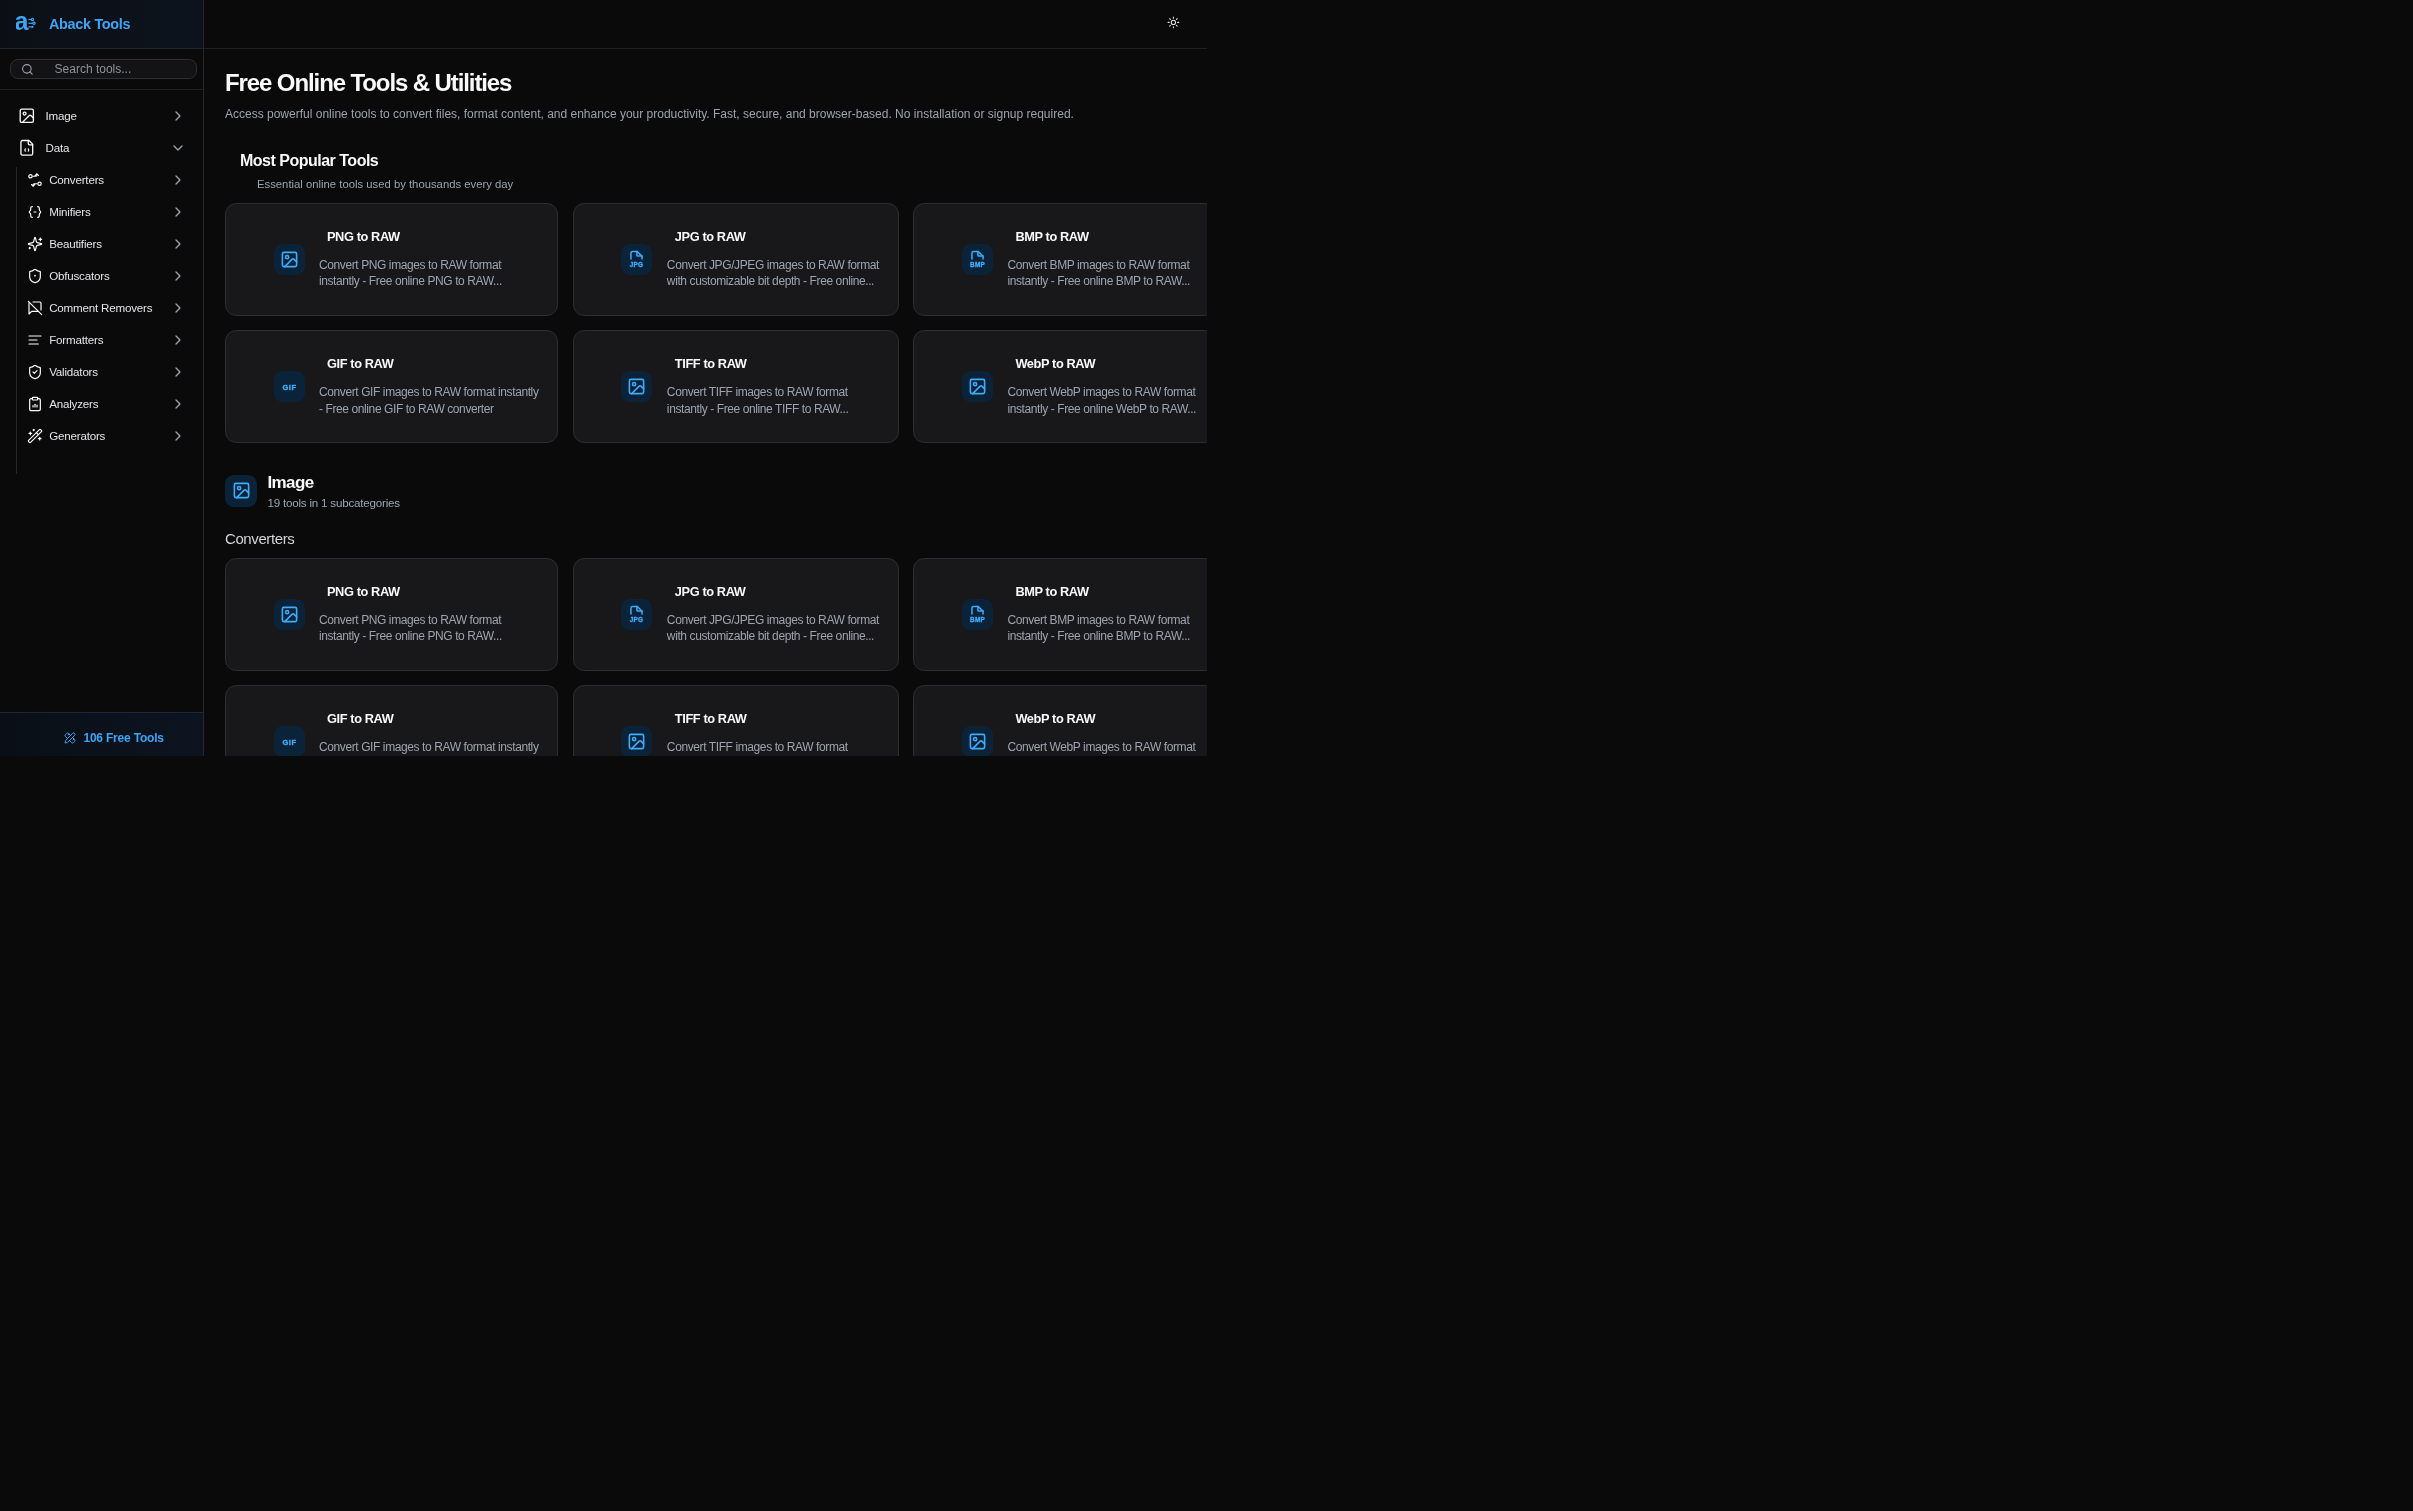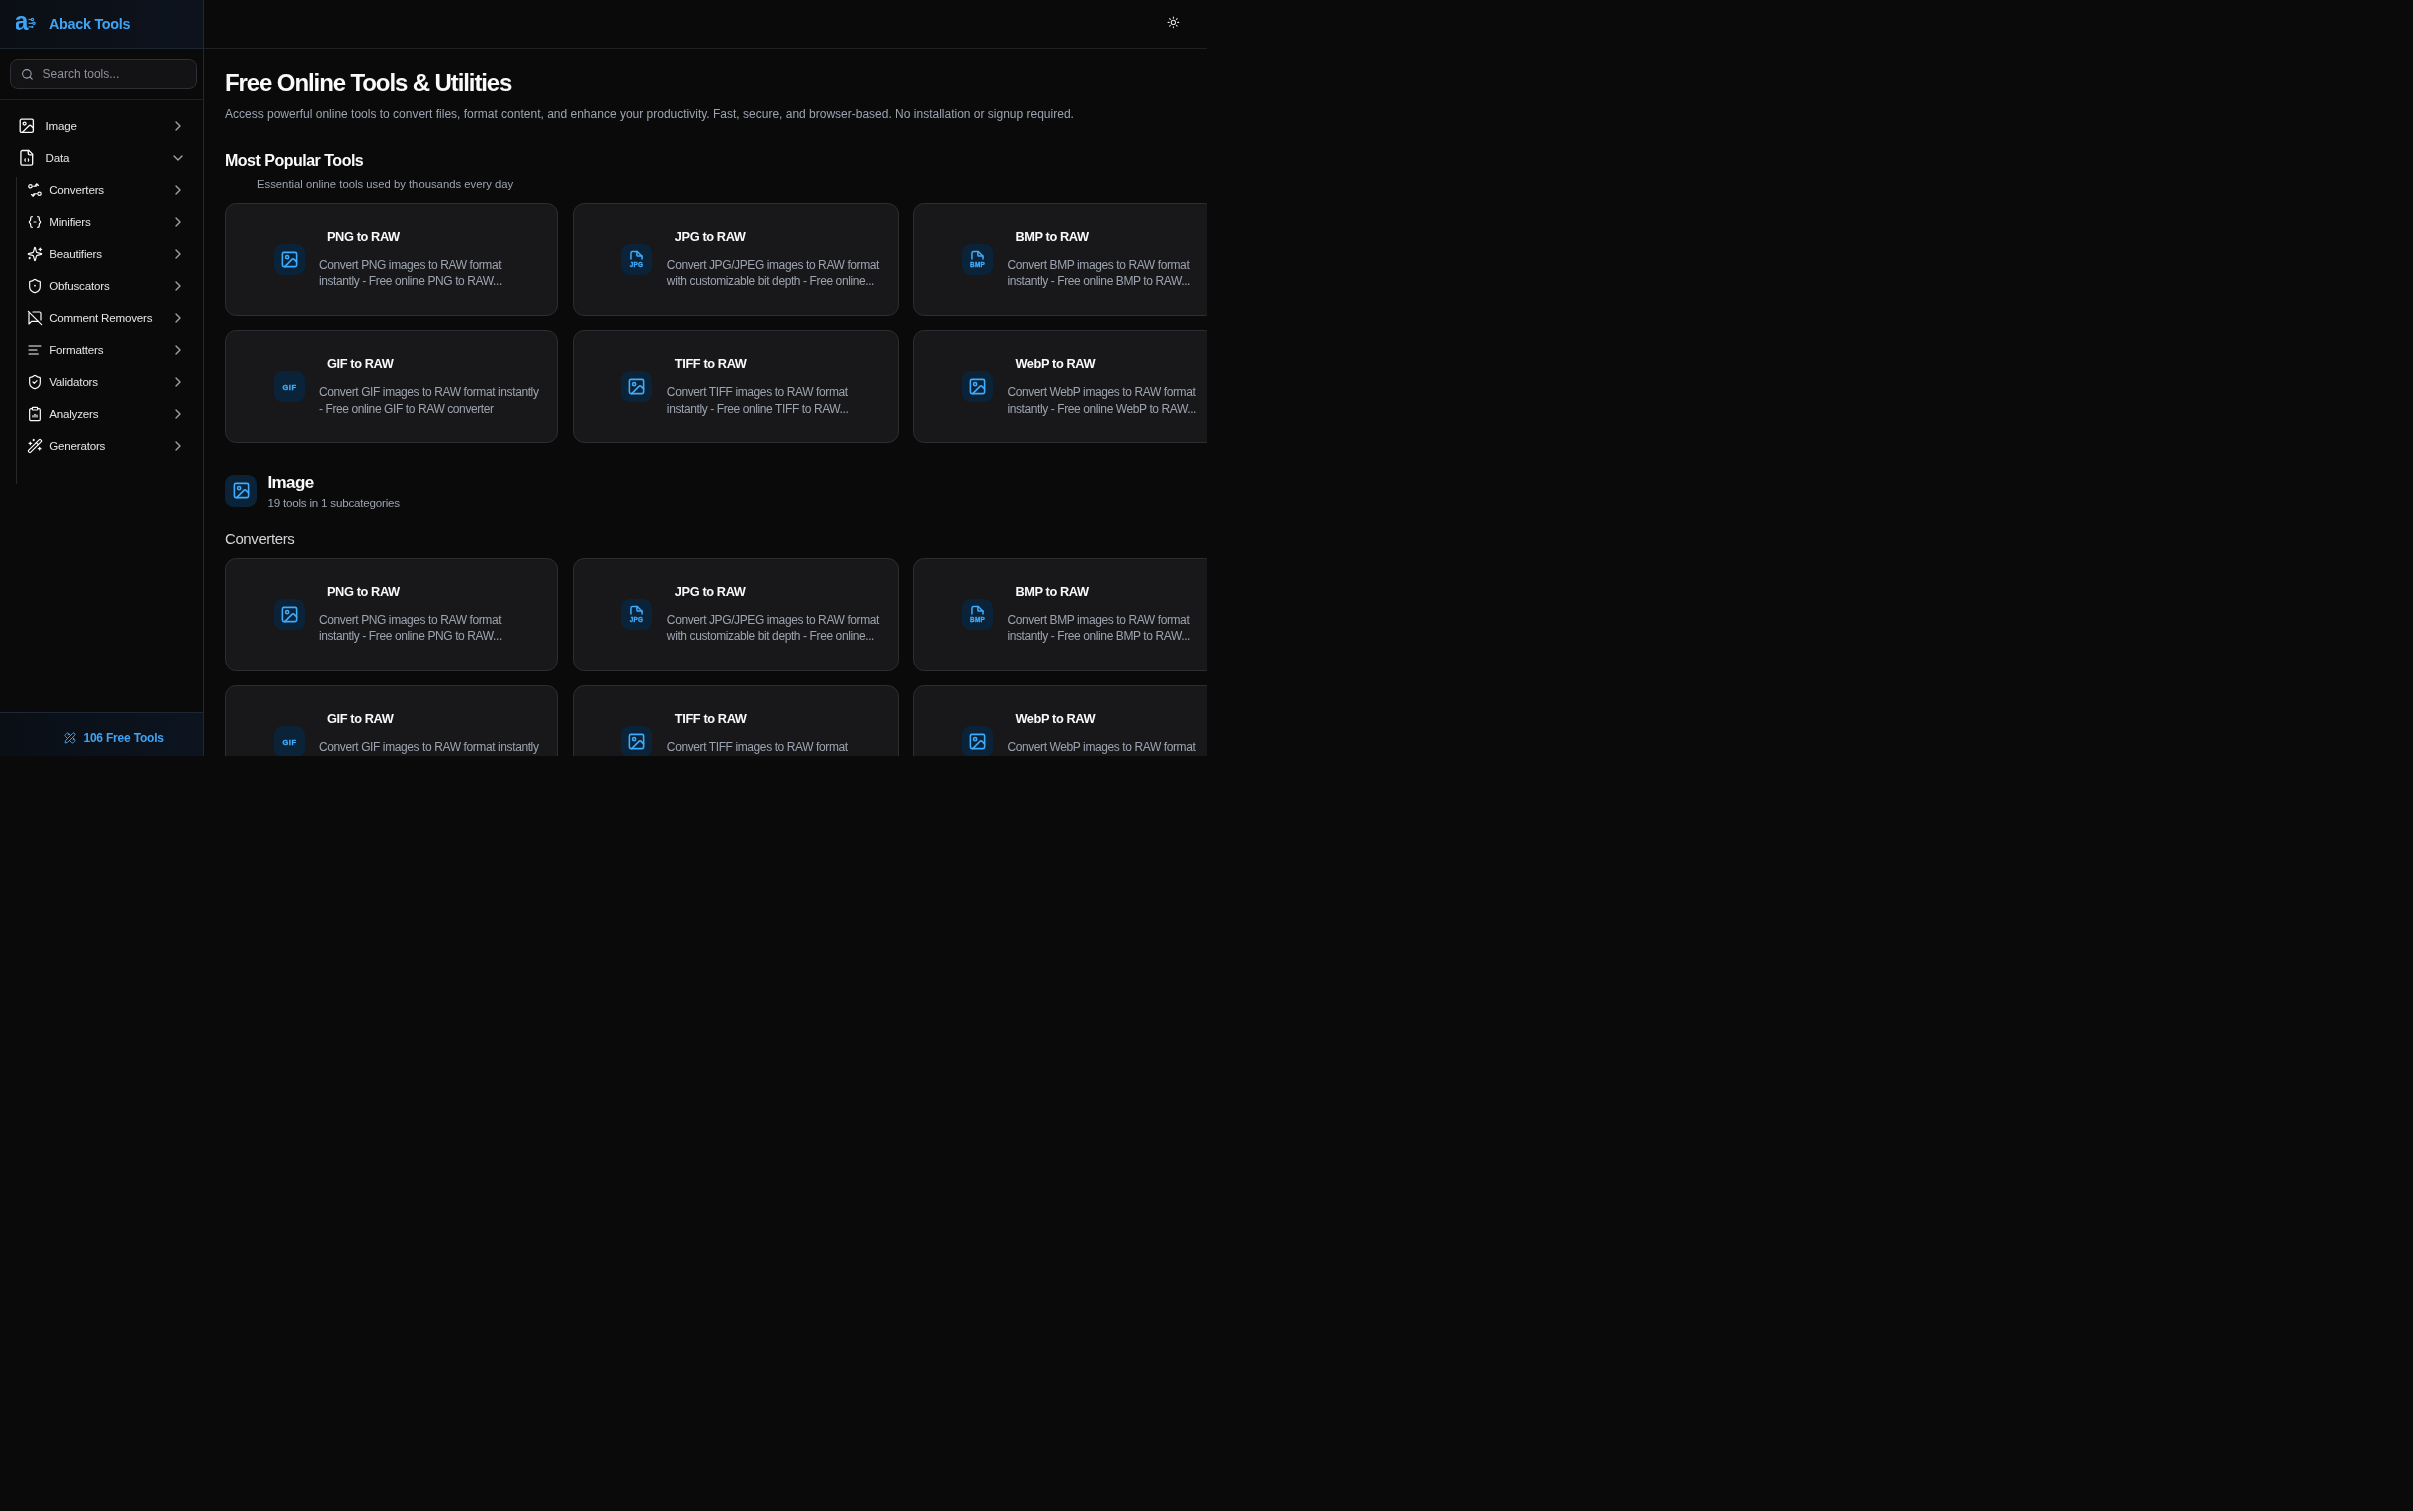--- a/index.html
+++ b/index.html
@@ -25,27 +25,28 @@
     display:flex; align-items:center;
     padding-left:16px;
   }
   .logo-mark { width:21px; height:21px; margin-right:12px; position:relative; top:-1.4px; }
   .logo-text { color:#3da4f5; font-size:14.4px; font-weight:bold; letter-spacing:-0.3px; }
   .search-area {
     padding:10.4px 6.4px 9.6px 10.4px;
     border-bottom:0.8px solid #202024;
   }
   .search-box {
-    height:30px;
+    height:20px;
     border:0.8px solid #2e2e33;
     border-radius:8px;
     background:#131316;
     display:flex; align-items:center;
     padding:0 9.6px;
     color:#9ca3af;
+    gap:12px;
   }
   .search-box svg { margin-right:8.8px; }
   .search-box span { font-size:12px; color:#8d929b; }
   nav { padding-top:9.6px; flex:1 1 auto; }
   .nav-item {
     height:32px; display:flex; align-items:center;
     padding:0 17px 0 18.4px;
     color:#e4e4e7; font-size:11.6px; letter-spacing:-0.2px;
   }
   .nav-item .nicon { width:17.6px; height:17.6px; margin-right:9.6px; color:#fafafa; }
@@ -75,21 +76,21 @@
     height:49px; min-height:49px;
     border-bottom:0.8px solid #202024;
     display:flex; align-items:center; justify-content:flex-end;
     padding-right:27px;
   }
   .topbar .sun { margin-top:-2.8px; }
   .topbar .sun { color:#e4e4e7; }
   .content { padding:22px 21px 0 21px; }
   h1 { font-size:24px; line-height:24px; font-weight:bold; letter-spacing:-1.1px; color:#fafafa; }
   .page-sub { margin-top:12.8px; font-size:12px; line-height:13.6px; color:#9ca3af; letter-spacing:0px; }
-  .sec-title { margin-top:31px; font-size:16px; line-height:18.4px; font-weight:bold; color:#fafafa; letter-spacing:-0.5px; }
+  .sec-title { margin-top:31px; font-size:16px; line-height:18.4px; font-weight:bold; color:#fafafa; letter-spacing:-0.5px;margin-left:15px; }
   .sec-sub { margin-top:6.8px; font-size:11.3px; line-height:13.6px; color:#9ca3af;padding-left:32px; }
   .grid {
     margin-top:11.6px;
     display:grid;
     grid-template-columns:repeat(3, 1fr);
     gap:14.4px;
   }
   .card {
     height:113px;
     background:#18181a;

